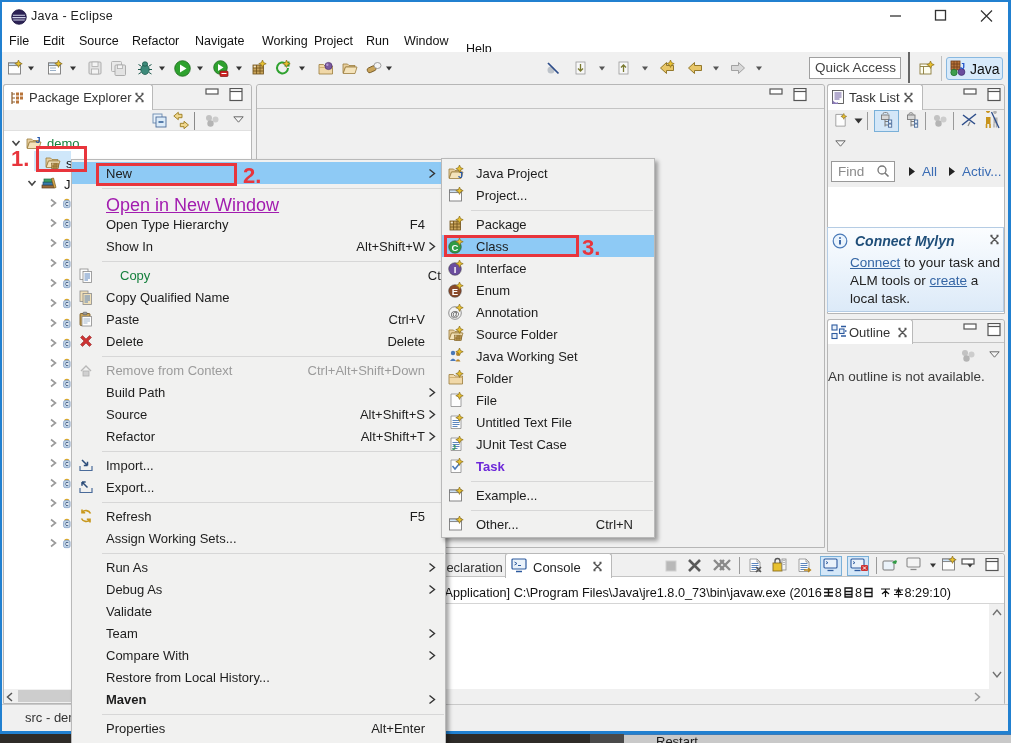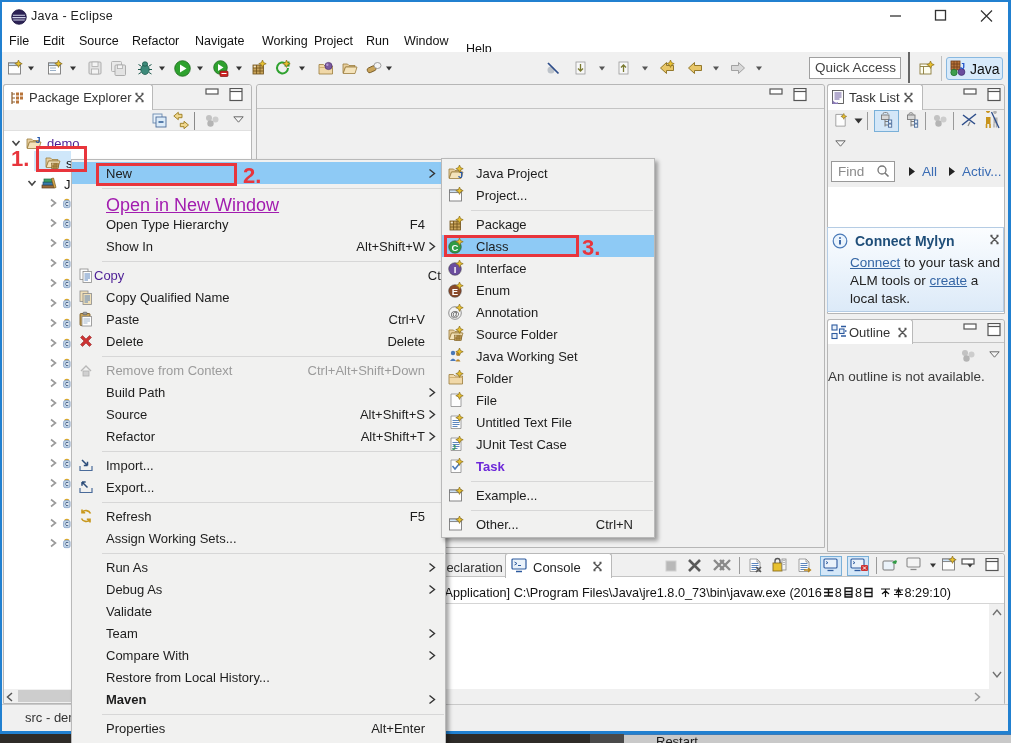--- a/index.html
+++ b/index.html
@@ -214,21 +214,21 @@
     </svg>
 <div style="position:absolute;left:18px;top:690px;width:130px;height:12px;background:#cdcdcd;"></div>
 <svg style="position:absolute;left:11px;top:138px" width="10" height="10" viewBox="0 0 10 10">
       <path d="M1.5 3 L5 7 L8.5 3" fill="none" stroke="#444" stroke-width="1.6"></path>
     </svg>
 <svg style="position:absolute;left:26px;top:135px" width="17" height="16" viewBox="0 0 17 16">
       <path d="M1 4 L5.5 4 L7 5.5 L13 5.5 L13 7 L3.5 7 L1.5 13 L1 13 Z" fill="#e8cf9f" stroke="#9a7b3a" stroke-width="0.8"></path>
       <path d="M3.5 7 L15 7 L13 13.5 L1.2 13.5 Z" fill="#f4e3bb" stroke="#9a7b3a" stroke-width="0.8"></path>
       <text x="9.5" y="8" font-size="9" font-weight="bold" font-family="Liberation Sans" fill="#2255aa">J</text>
     </svg>
-<div style="position:absolute;left:47px;top:137px;font-size:13px;color:#4c1d95;font-weight:normal;white-space:nowrap;line-height:1;">demo</div>
+<div style="position:absolute;left:47px;top:137px;font-size:13px;color:#15803d;font-weight:normal;white-space:nowrap;line-height:1;">demo</div>
 <div style="position:absolute;left:34px;top:151px;width:37px;height:20px;background:#cfe7fa;"></div>
 <svg style="position:absolute;left:45px;top:154px" width="17" height="16" viewBox="0 0 17 16">
       <path d="M1 4 L5.5 4 L7 5.5 L13 5.5 L13 7 L3.5 7 L1.5 13 L1 13 Z" fill="#e8cf9f" stroke="#9a7b3a" stroke-width="0.8"></path>
       <path d="M3.5 7 L15 7 L13 13.5 L1.2 13.5 Z" fill="#f4e3bb" stroke="#9a7b3a" stroke-width="0.8"></path>
       <g transform="translate(5.5,6) scale(0.62)">
         <rect x="2" y="5" width="10.5" height="9" fill="#c9a45a" stroke="#6e5019" stroke-width="0.8"></rect>
         <path d="M2 8 h10.5 M2 11 h10.5 M5.5 5 v9 M9 5 v9" stroke="#6e5019" stroke-width="0.8" fill="none"></path>
         <rect x="2.8" y="5.8" width="2" height="1.5" fill="#fff" opacity="0.7"></rect>
       </g>
     </svg>
@@ -494,21 +494,21 @@
 <svg style="position:absolute;left:948px;top:166px" width="8" height="11" viewBox="0 0 8 11">
       <path d="M1 1 L7 5.5 L1 10 Z" fill="#222"></path>
     </svg>
 <div style="position:absolute;left:962px;top:165px;font-size:13.5px;color:#3a6cb4;font-weight:normal;white-space:nowrap;line-height:1;">Activ...</div>
 <div style="position:absolute;left:828px;top:187px;width:176px;height:126px;background:#fff;"></div>
 <div style="position:absolute;left:827px;top:227px;width:177px;height:85px;background:linear-gradient(#fbfdff,#dcEAf8);border:1px solid #b5cce4;"></div>
 <svg style="position:absolute;left:832px;top:233px" width="16" height="16" viewBox="0 0 16 16">
       <circle cx="8" cy="8" r="6.8" fill="#eaf4fd" stroke="#4a7ab8" stroke-width="1.2"></circle>
       <path d="M8 4.2 v1.6 M8 7 v4.5" stroke="#2d5a9e" stroke-width="1.8"></path>
     </svg>
-<div style="position:absolute;left:855px;top:234px;font-size:14px;color:#1f4e79;font-weight:bold;white-space:nowrap;line-height:1;">Connect Mylyn</div>
+<div style="position:absolute;left:855px;top:234px;font-size:14px;color:#1f4e79;font-weight:bold;white-space:nowrap;line-height:1;font-style:italic;">Connect Mylyn</div>
 <svg style="position:absolute;left:989px;top:234px" width="11" height="11" viewBox="0 0 11 11">
       <path d="M1.5 1.5 L9.5 9.5 M9.5 1.5 L1.5 9.5 M1.5 1.5 L3.5 1.5 M7.5 1.5 L9.5 1.5 M1.5 9.5 L3.5 9.5 M7.5 9.5 L9.5 9.5" stroke="#555" stroke-width="1.4" fill="none"></path>
     </svg>
 <div style="position:absolute;left:850px;top:256px;font-size:13.5px;color:#222;font-weight:normal;white-space:nowrap;line-height:1;"><span style="color:#3465a4;text-decoration:underline;">Connect</span> to your task and</div>
 <div style="position:absolute;left:850px;top:274px;font-size:13.5px;color:#222;font-weight:normal;white-space:nowrap;line-height:1;">ALM tools or <span style="color:#3465a4;text-decoration:underline;">create</span> a</div>
 <div style="position:absolute;left:850px;top:292px;font-size:13.5px;color:#222;font-weight:normal;white-space:nowrap;line-height:1;">local task.</div>
 <div style="position:absolute;left:827px;top:319px;width:178px;height:233px;background:#efefef;border:1px solid #b6b6b6;border-radius:3px 3px 0 0;"></div>
 <div style="position:absolute;left:828px;top:320px;width:176px;height:23px;background:#f0f0f0;border-bottom:1px solid #c4c4c4;border-radius:3px 3px 0 0;"></div>
 <div style="position:absolute;left:827px;top:319px;width:86px;height:25px;background:#fff;border:1px solid #b9b9b9;border-bottom:none;border-radius:3px 3px 0 0;"></div>
 <svg style="position:absolute;left:831px;top:324px" width="16" height="16" viewBox="0 0 16 16">
@@ -650,21 +650,21 @@
 <div style="position:absolute;left:102px;top:187.5px;width:342px;height:1px;background:#d7d7d7;"></div>
 <div style="position:absolute;left:106px;top:196px;font-size:18px;color:#a21caf;font-weight:normal;white-space:nowrap;line-height:1;text-decoration:underline;">Open in New Window</div>
 <div style="position:absolute;left:106px;top:218px;font-size:13px;color:#1d1d1d;font-weight:normal;white-space:nowrap;line-height:1;">Open Type Hierarchy</div>
 <div style="position:absolute;left:131px;top:218px;width:294px;text-align:right;font-size:13px;color:#1d1d1d;white-space:nowrap;line-height:1;">F4</div>
 <div style="position:absolute;left:106px;top:240px;font-size:13px;color:#1d1d1d;font-weight:normal;white-space:nowrap;line-height:1;">Show In</div>
 <div style="position:absolute;left:131px;top:240px;width:294px;text-align:right;font-size:13px;color:#1d1d1d;white-space:nowrap;line-height:1;">Alt+Shift+W</div>
 <svg style="position:absolute;left:428px;top:241px" width="8" height="11" viewBox="0 0 8 11">
       <path d="M1.5 1.5 L6.5 5.5 L1.5 9.5" fill="none" stroke="#333" stroke-width="1.4"></path>
     </svg>
 <div style="position:absolute;left:102px;top:260.5px;width:342px;height:1px;background:#d7d7d7;"></div>
-<div style="position:absolute;left:94px;top:269px;font-size:13px;color:#4c1d95;font-weight:normal;white-space:nowrap;line-height:1;">Copy</div>
+<div style="position:absolute;left:120px;top:269px;font-size:13px;color:#15803d;font-weight:normal;white-space:nowrap;line-height:1;">Copy</div>
 <div style="position:absolute;left:131px;top:269px;width:294px;text-align:right;font-size:13px;color:#1d1d1d;white-space:nowrap;line-height:1;margin-left:40px;">Ctrl+C</div>
 <svg style="position:absolute;left:78px;top:267px" width="16" height="16" viewBox="0 0 16 16">
       <rect x="2" y="2" width="8" height="10.5" fill="#fdfdfd" stroke="#8a8a8a" stroke-width="0.8"></rect>
       <rect x="5" y="4.5" width="8.5" height="11" fill="#fdfdfd" stroke="#8a8a8a" stroke-width="0.8"></rect>
       <path d="M6.5 7 h5.5 M6.5 9 h5.5 M6.5 11 h5.5 M6.5 13 h3.5" stroke="#4a78b8" stroke-width="0.9"></path>
     </svg>
 <div style="position:absolute;left:106px;top:291px;font-size:13px;color:#1d1d1d;font-weight:normal;white-space:nowrap;line-height:1;">Copy Qualified Name</div>
 <svg style="position:absolute;left:78px;top:289px" width="16" height="16" viewBox="0 0 16 16">
       <rect x="2" y="2" width="8" height="10.5" fill="#f0e0b8" stroke="#8a8a8a" stroke-width="0.8"></rect>
       <rect x="5" y="4.5" width="8.5" height="11" fill="#f0e0b8" stroke="#8a8a8a" stroke-width="0.8"></rect>

